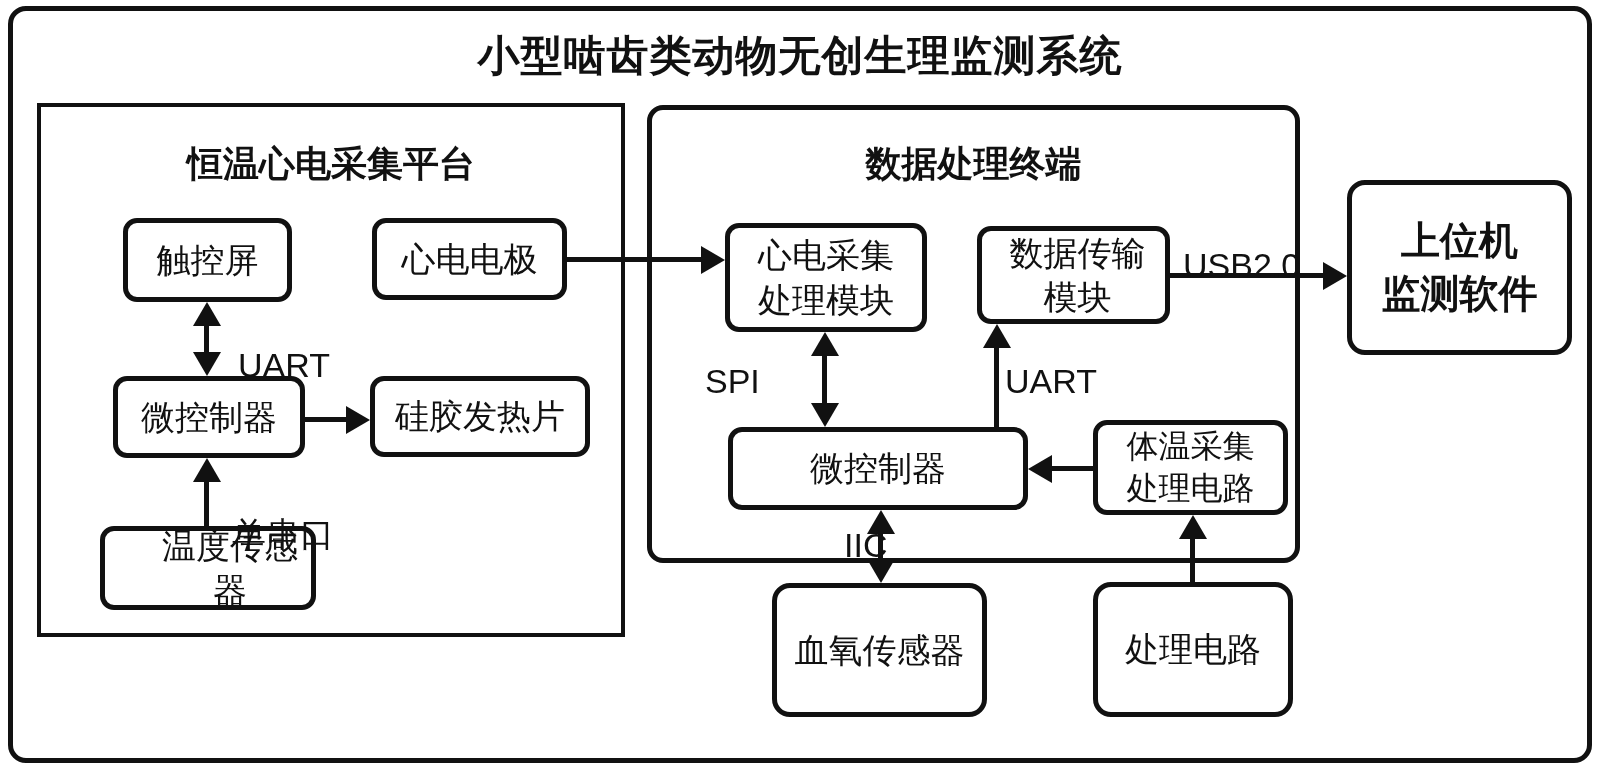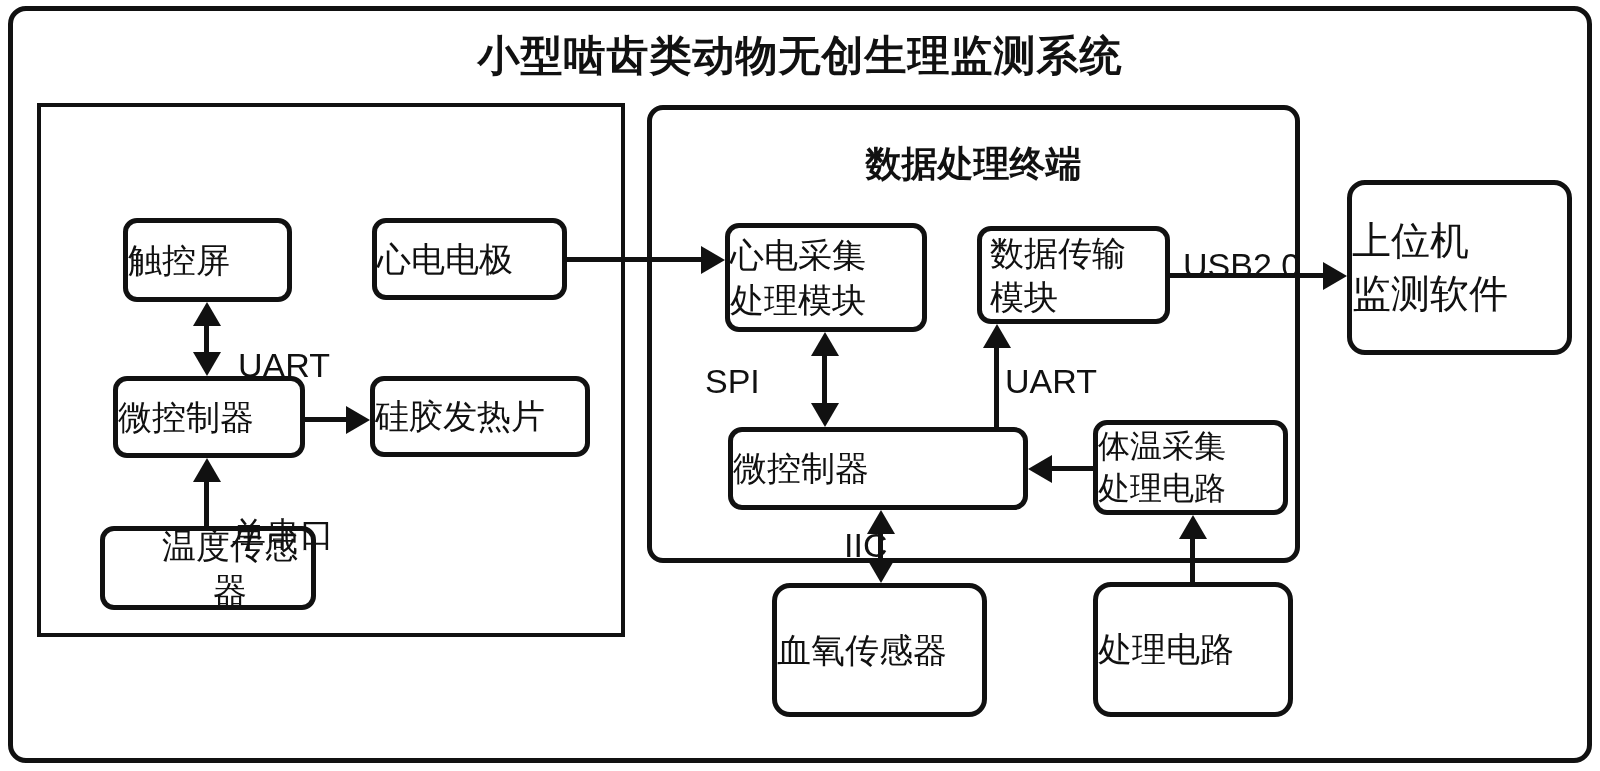--- a/index.html
+++ b/index.html
@@ -19,43 +19,44 @@
     font-size:42px; font-weight:bold; letter-spacing:1px;
   }
   .panel { position:absolute; border:4px solid var(--ink); }
   .panel.round { border-width:5px; border-radius:16px; }
   .panel-title {
     position:absolute; text-align:center; font-size:36px; font-weight:bold;
   }
   .box {
     position:absolute; border:5px solid var(--ink); border-radius:14px;
     background:var(--bg); display:flex; flex-direction:column;
-    align-items:flex-start; justify-content:center; text-align:center;
+    align-items:center; justify-content:center; text-align:center;
     font-size:34px; line-height:1.3;
   }
   .box.big { border-radius:18px; }
-  .box.bold { font-weight:normal; }
+  .box.bold { font-weight:bold; }
   .hline, .vline { position:absolute; background:var(--ink); }
   .arr { position:absolute; width:0; height:0; }
   .arr.up    { border-left:14px solid transparent; border-right:14px solid transparent; border-bottom:24px solid var(--ink); }
   .arr.down  { border-left:14px solid transparent; border-right:14px solid transparent; border-top:24px solid var(--ink); }
   .arr.right { border-top:14px solid transparent; border-bottom:14px solid transparent; border-left:24px solid var(--ink); }
   .arr.left  { border-top:14px solid transparent; border-bottom:14px solid transparent; border-right:24px solid var(--ink); }
   .lbl { position:absolute; font-size:34px; white-space:nowrap;margin-top:12px; }
 </style>
 </head>
 <body>
 
 <div class="stage">
 
   <div class="outer"></div>
 
   <div class="sys-title">小型啮齿类动物无创生理监测系统</div>
 
   <div class="panel" style="left:37px; top:103px; width:588px; height:534px;"></div>
+  <div class="panel-title" style="left:37px; top:140px; width:588px;">恒温心电采集平台</div>
 
   <div class="box" style="left:123px; top:218px; width:169px; height:84px;">
     <span>触控屏</span>
   </div>
 
   <div class="box" style="left:372px; top:218px; width:195px; height:82px;">
     <span>心电电极</span>
   </div>
 
   <div class="box" style="left:113px; top:376px; width:192px; height:82px;">

